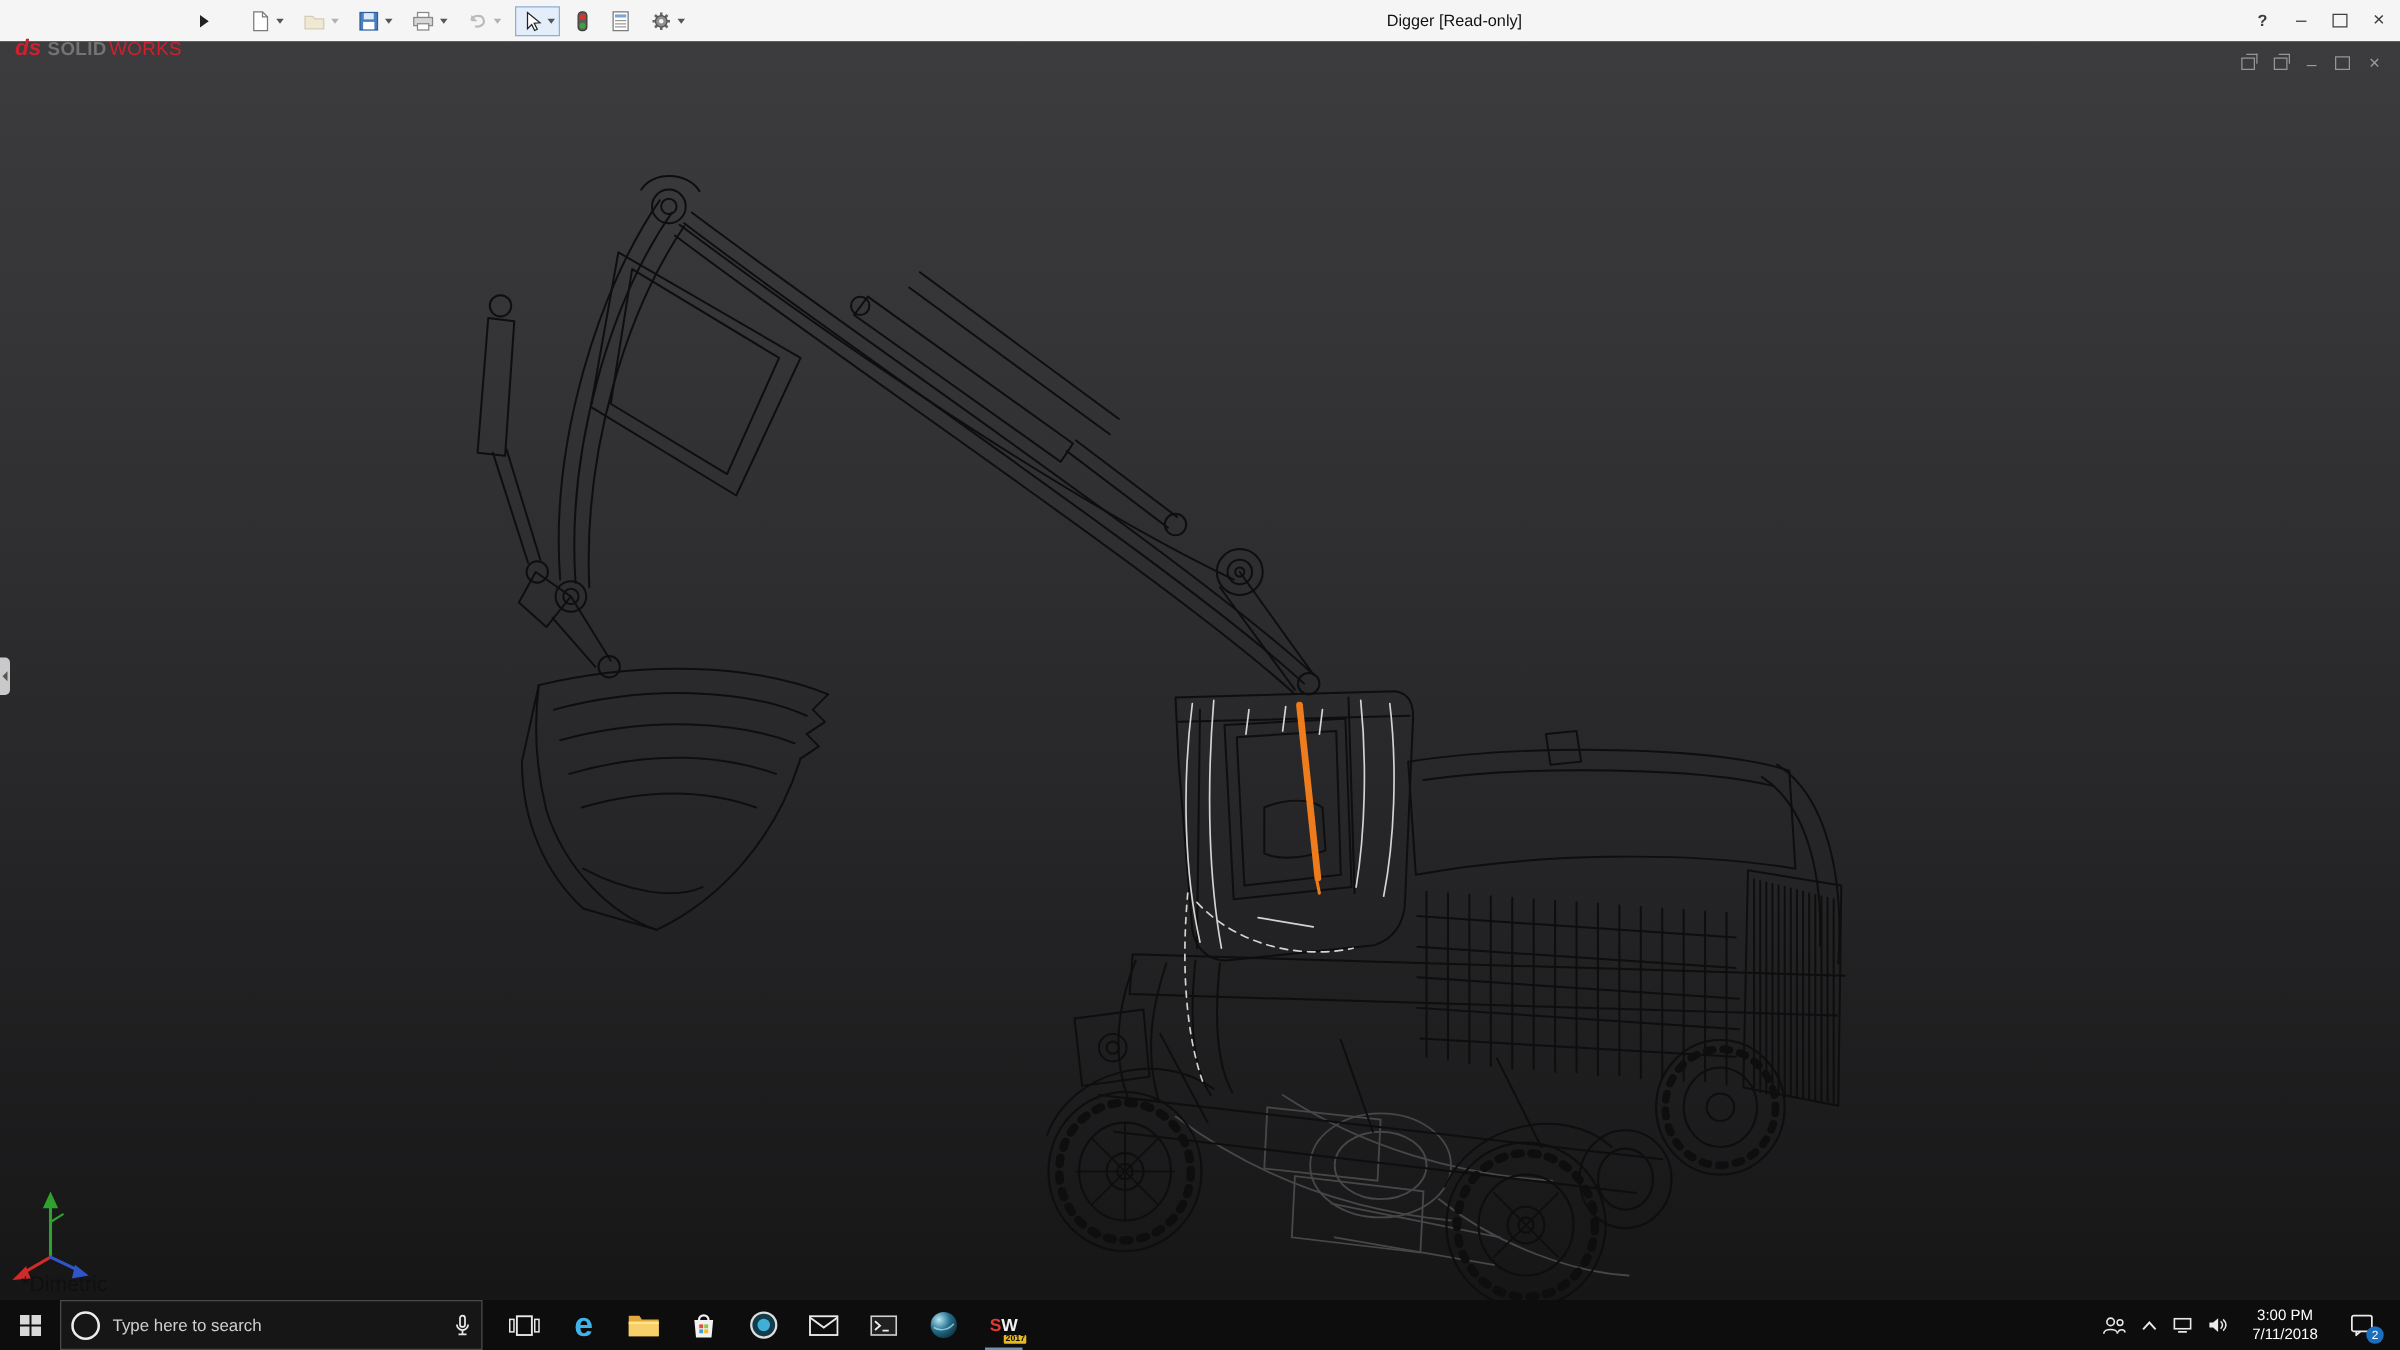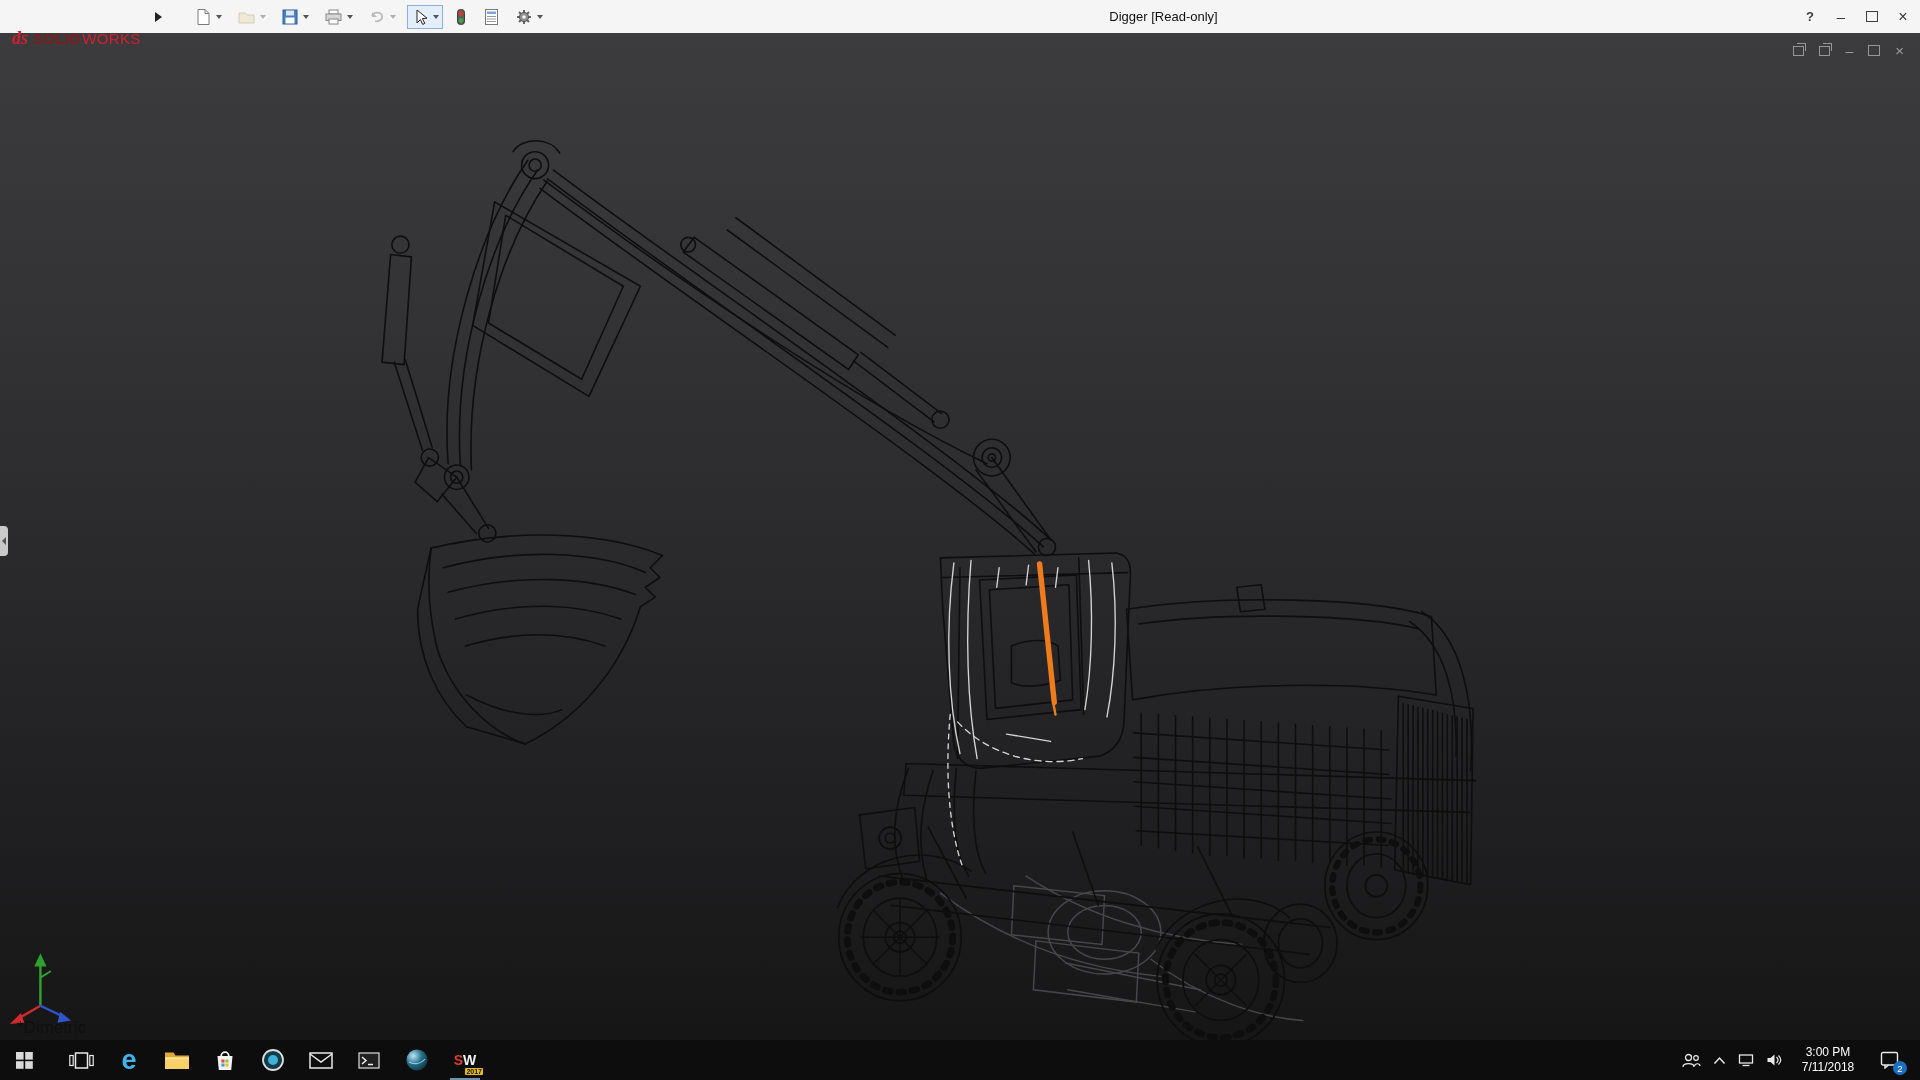--- a/index.html
+++ b/index.html
@@ -2,23 +2,23 @@
 <html><head>
 <meta charset="utf-8">
 <style>
   html,body{margin:0;padding:0;width:1920px;height:1080px;overflow:hidden;
     font-family:"Liberation Sans",sans-serif;background:#000;}
 
   
   .titlebar{position:absolute;top:0;left:0;width:1920px;height:33px;background:#f5f5f5;
     display:flex;align-items:center;z-index:5;}
   .logo{display:flex;align-items:baseline;padding-left:12px;gap:2px;}
-  .logo-ds{font-family:Liberation Serif, serif;font-style:italic;font-weight:bold;
+  .logo-ds{font-family:Liberation Sans, sans-serif;font-style:italic;font-weight:bold;
     font-size:18px;color:#cf202f;margin-right:3px;margin-top:44px;}
-  .logo-solid{font-size:15px;font-weight:bold;color:#7f1d1d;letter-spacing:.3px;}
+  .logo-solid{font-size:15px;font-weight:bold;color:#737373;letter-spacing:.3px;}
   .logo-works{font-size:15px;font-weight:normal;color:#cf202f;letter-spacing:.3px;}
   .flyout{width:0;height:0;border-left:7px solid #222;border-top:5px solid transparent;
     border-bottom:5px solid transparent;margin-left:14px;cursor:pointer;}
   .tb-icons{display:flex;align-items:center;margin-left:28px;gap:7px;}
   .tb-btn{display:flex;align-items:center;gap:3px;padding:2px 3px;border:1px solid transparent;cursor:pointer;}
   .tb-btn.disabled{opacity:.42;}
   .tb-btn.active{border:1px solid #8fb0d2;background:#e4eefa;}
   .dd{width:0;height:0;border-top:4px solid #555;border-left:3.5px solid transparent;
     border-right:3.5px solid transparent;margin-left:1px;}
   .win-title{position:absolute;left:60.6%;transform:translateX(-50%);font-size:13px;color:#111;white-space:nowrap;}
@@ -330,20 +330,31 @@
 <div class="taskbar">
   <div class="start-btn">
     <svg width="17" height="17" viewBox="0 0 17 17">
       <rect x="0" y="0" width="7.6" height="7.6" fill="#d9d9d9"></rect>
       <rect x="9.2" y="0" width="7.6" height="7.6" fill="#d9d9d9"></rect>
       <rect x="0" y="9.2" width="7.6" height="7.6" fill="#d9d9d9"></rect>
       <rect x="9.2" y="9.2" width="7.6" height="7.6" fill="#d9d9d9"></rect>
     </svg>
   </div>
 
+  <div class="search-box">
+    <span class="cortana-ring"></span>
+    <input type="text" placeholder="Type here to search" style="">
+    <span class="mic">
+      <svg width="14" height="19" viewBox="0 0 14 19">
+        <rect x="5" y="1.5" width="4" height="9" rx="2" fill="none" stroke="#e9e9e9" stroke-width="1.4"></rect>
+        <path d="M2.5,8.5 a4.5,4.5 0 0 0 9,0" fill="none" stroke="#e9e9e9" stroke-width="1.4"></path>
+        <path d="M7,13 V16.5 M3.8,16.5 H10.2" stroke="#e9e9e9" stroke-width="1.4"></path>
+      </svg>
+    </span>
+  </div>
 
   <div class="apps">
     <div class="app-btn">
       <svg width="25" height="19" viewBox="0 0 25 19">
         <rect x="6.5" y="2" width="12" height="15" fill="none" stroke="#e9e9e9" stroke-width="1.5"></rect>
         <rect x="0.8" y="4.5" width="3.4" height="10" fill="none" stroke="#e9e9e9" stroke-width="1.2"></rect>
         <rect x="20.8" y="4.5" width="3.4" height="10" fill="none" stroke="#e9e9e9" stroke-width="1.2"></rect>
       </svg>
     </div>
     <div class="app-btn">

